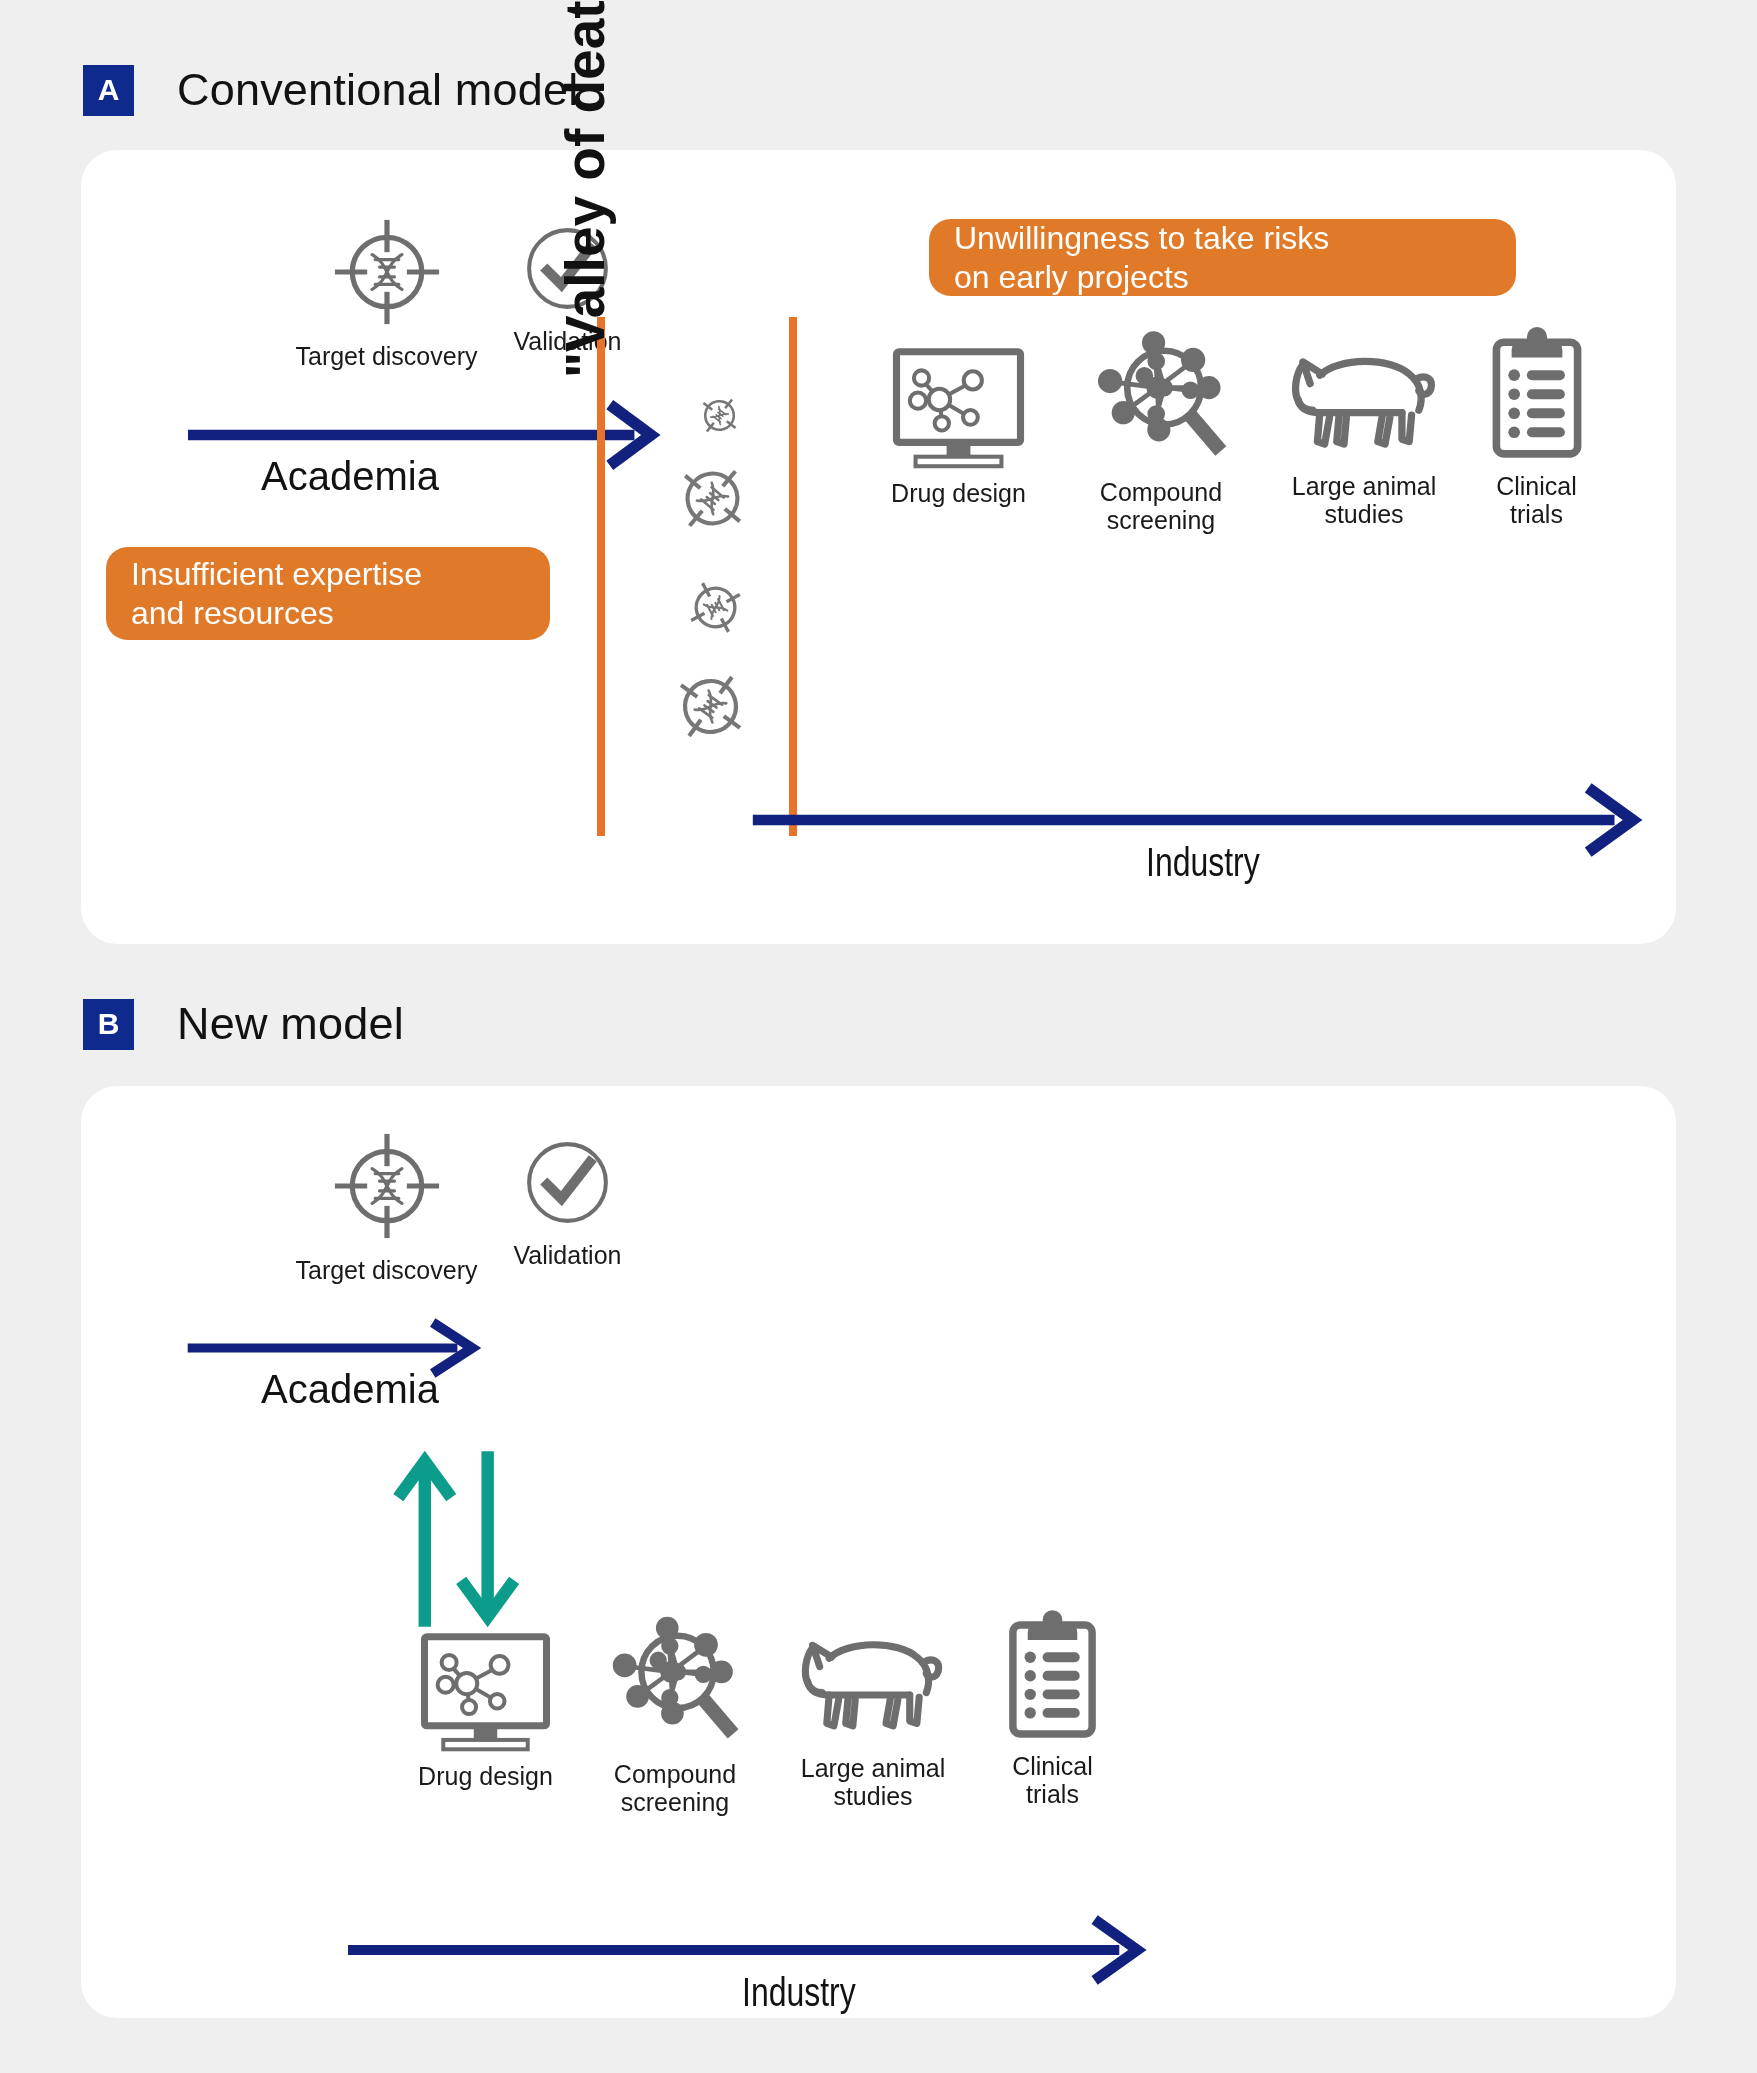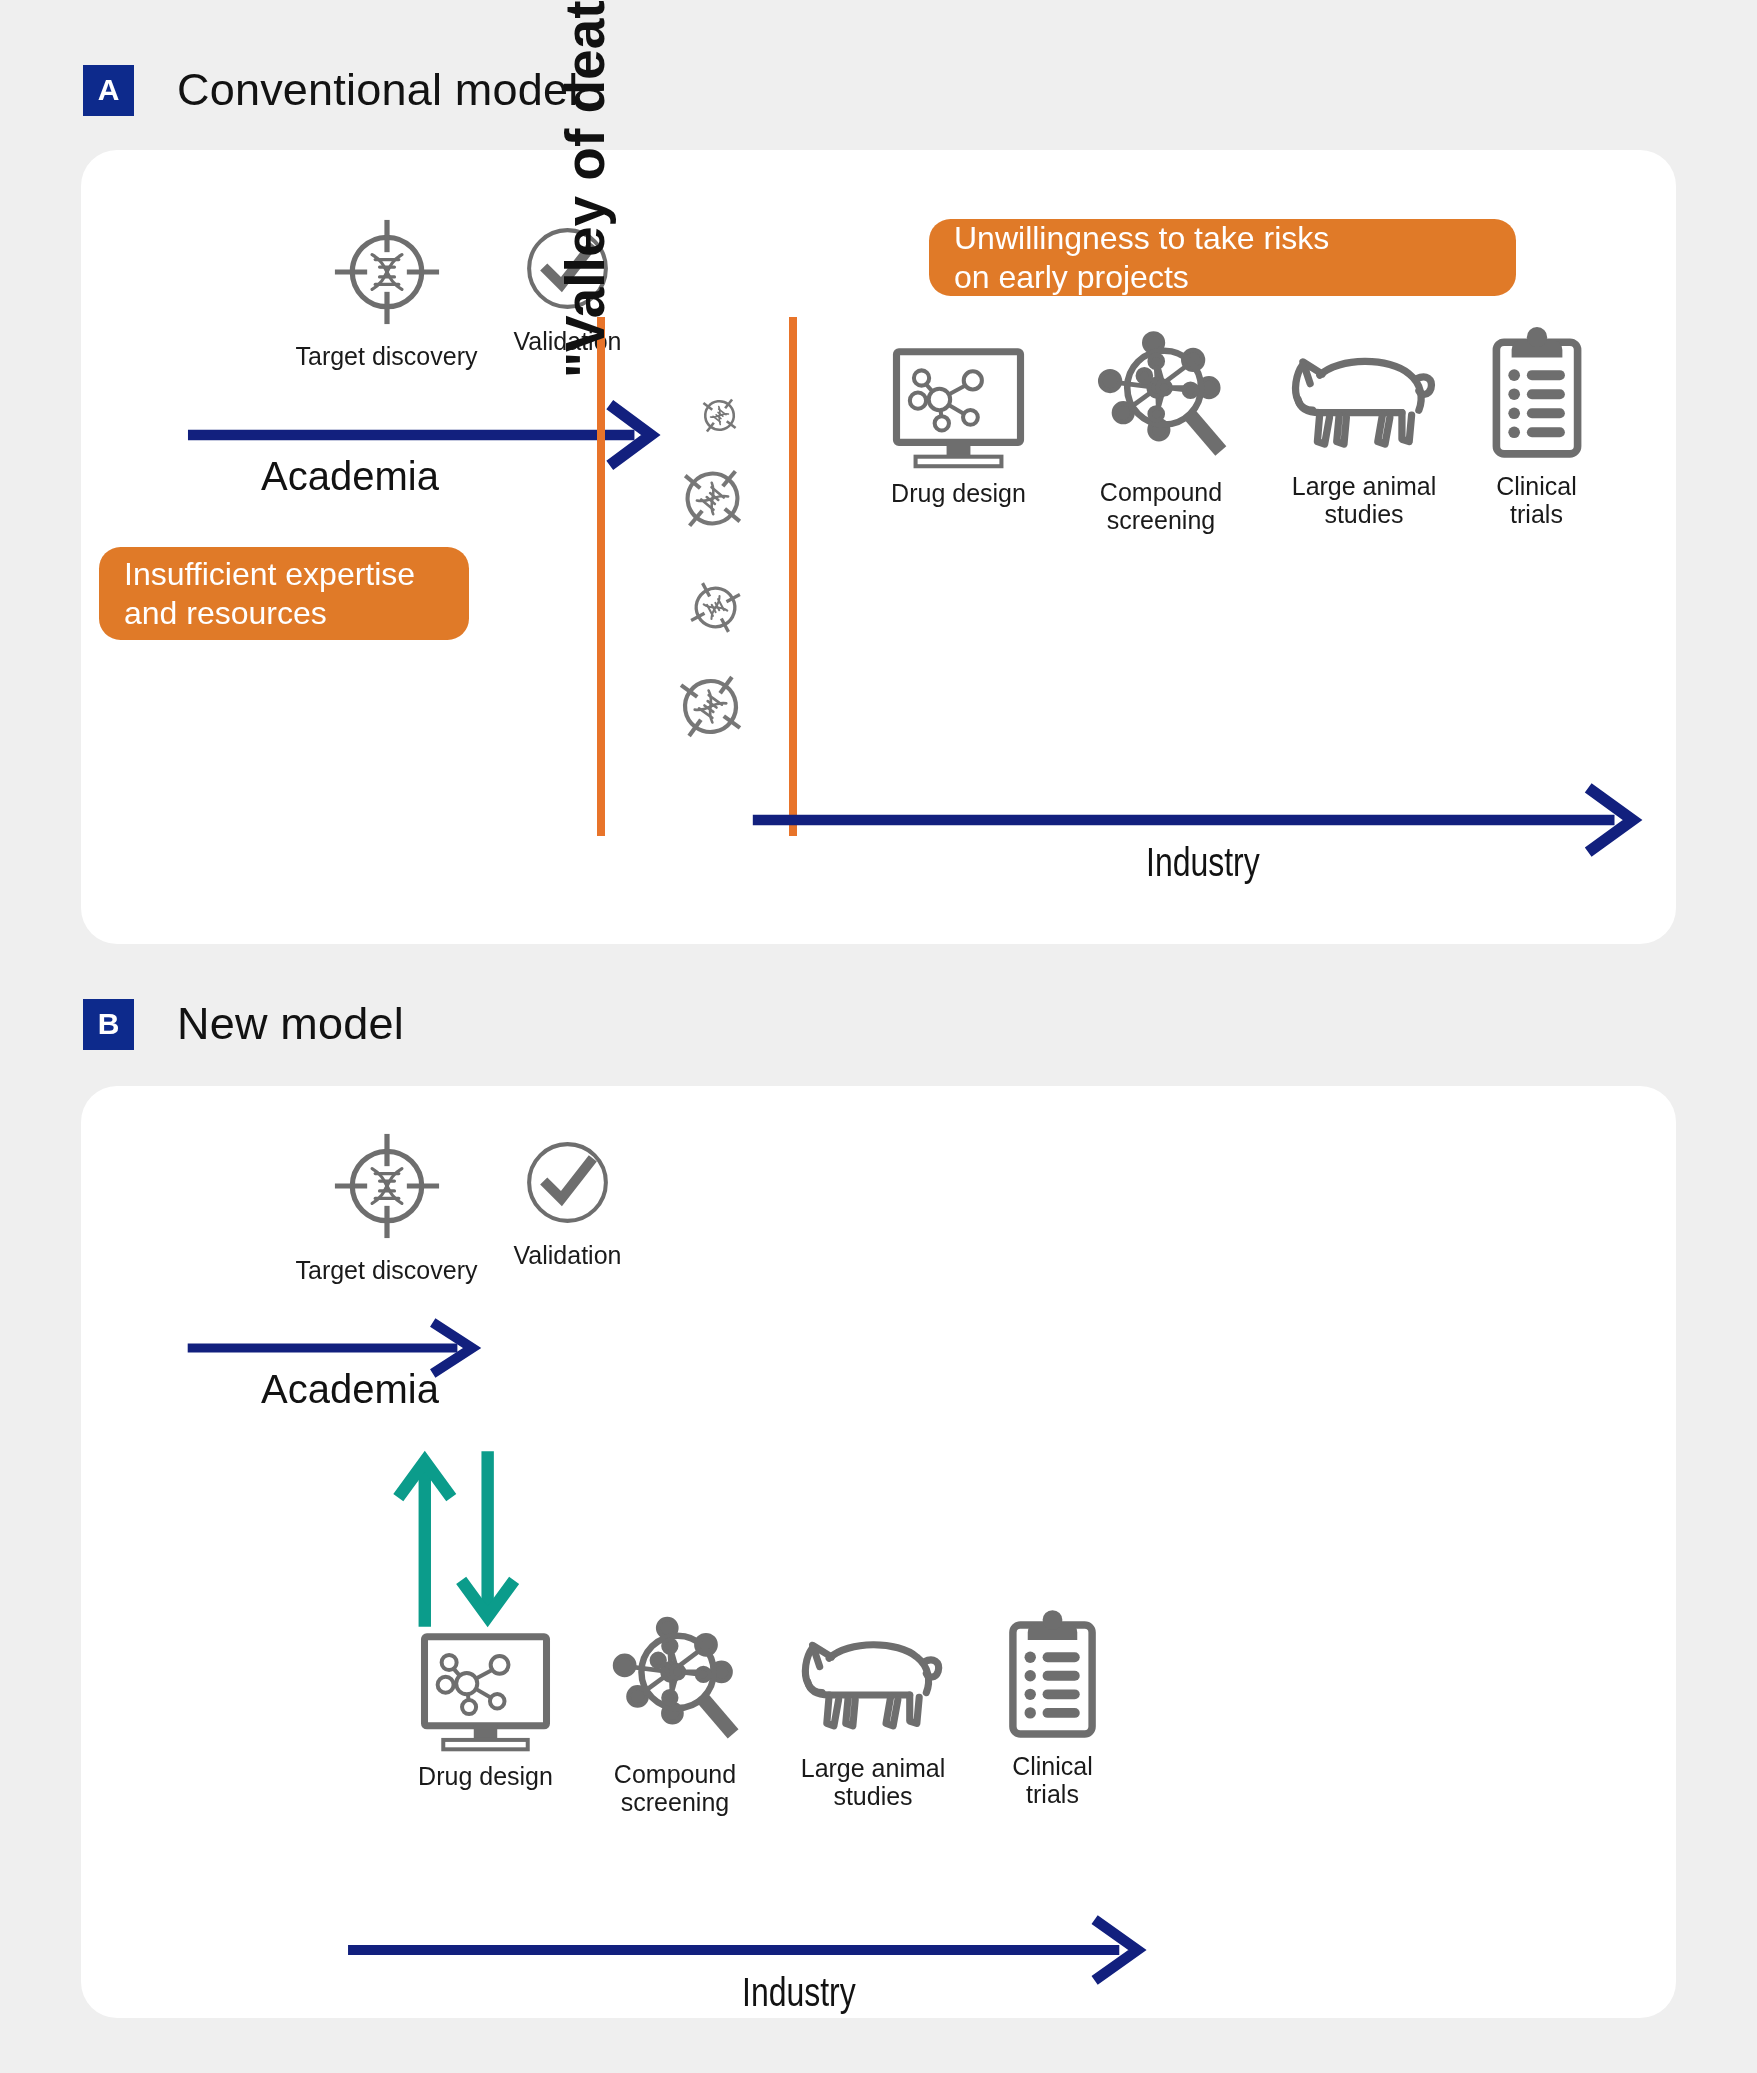--- a/index.html
+++ b/index.html
@@ -99,21 +99,21 @@
       </svg>
       <div class="ico-cap">Validation</div>
     </div>
 
     <svg class="arrow-svg" style="left:104px;top:248px;" width="496" height="74" viewBox="0 0 600 90">
       <line x1="2" y1="45" x2="545" y2="45" stroke="#12207e" stroke-width="13"></line>
       <polyline points="515,8 565,45 515,82" fill="none" stroke="#12207e" stroke-width="14" stroke-linecap="butt" stroke-linejoin="miter"></polyline>
     </svg>
     <div class="flow-label" style="left:180px;top:304px;">Academia</div>
 
-    <div class="pill orange" style="left:18px;top:397px;width:370px;height:93px;">
+    <div class="pill orange" style="left:25px;top:397px;width:444px;height:93px;">
       <span>Insufficient expertise
 and resources</span>
     </div>
 
     <div class="vbar" style="left:516px;top:167px;height:519px;"></div>
     <div class="vbar" style="left:708px;top:167px;height:519px;"></div>
 
     <div class="valley-text" style="left:536px;top:164px;">"Valley of death"</div>
 
     <svg class="arrow-svg" style="left:613px;top:240px;" width="51" height="51" viewBox="0 0 100 100">

